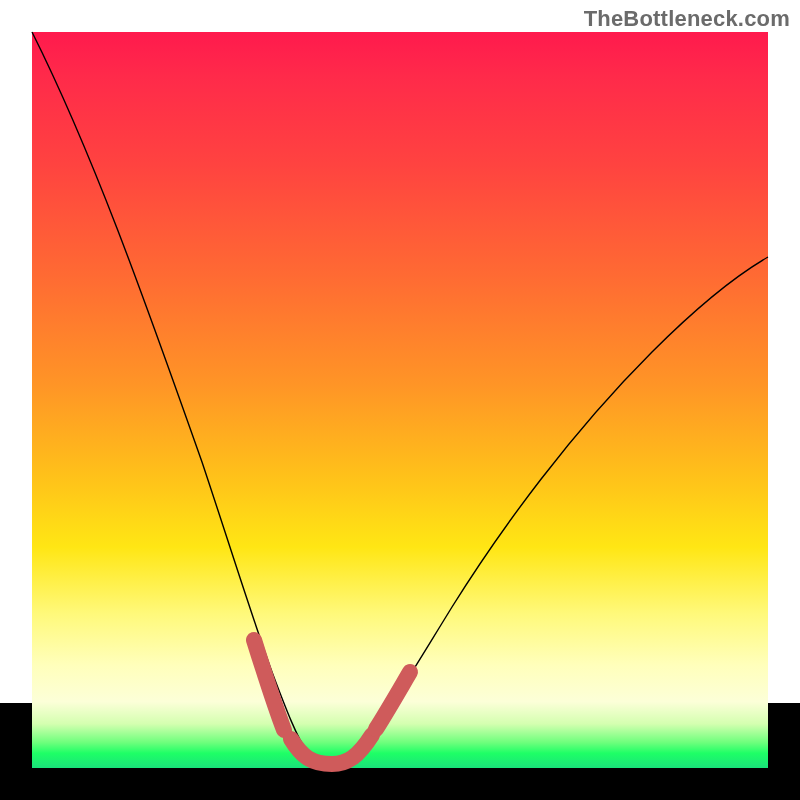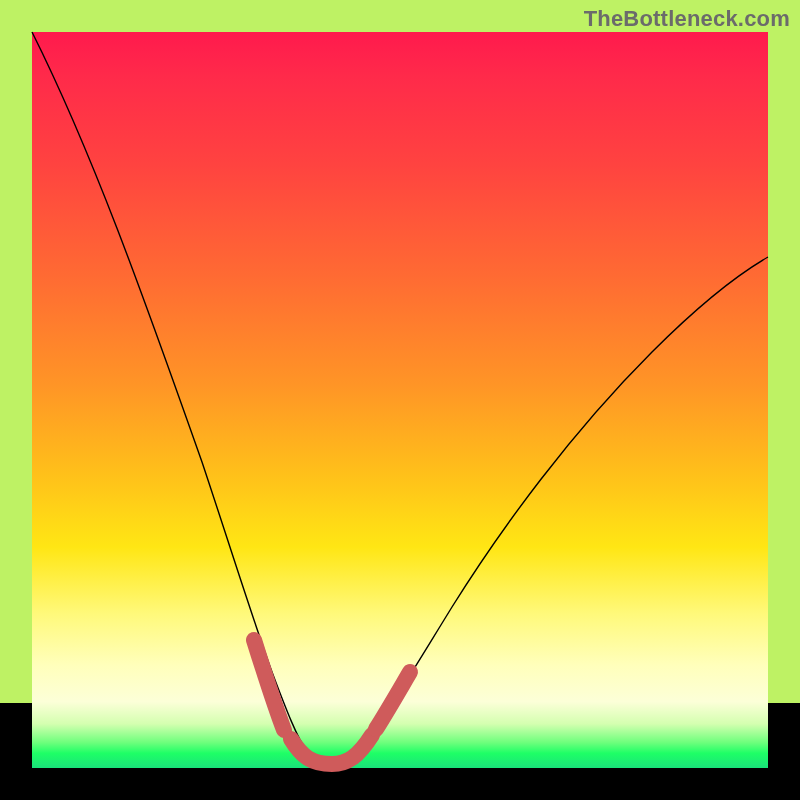--- a/index.html
+++ b/index.html
@@ -8,21 +8,21 @@
     background: #000;
     width: 800px;
     height: 800px;
     overflow: hidden;
     font-family: Arial, Helvetica, sans-serif;
   }
   .frame {
     position: relative;
     width: 800px;
     height: 703px;
-    background: #bef264;
+    background: #ffffff;
   }
   .plot-area {
     position: absolute;
     left: 32px;
     top: 32px;
     width: 736px;
     height: 736px;
     
     background: linear-gradient(
       to bottom,

